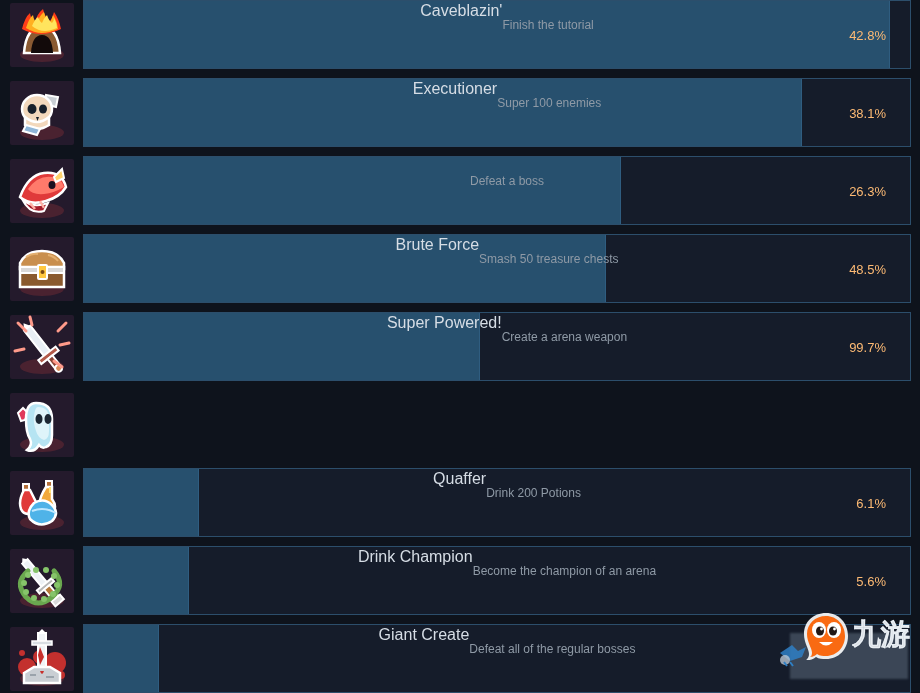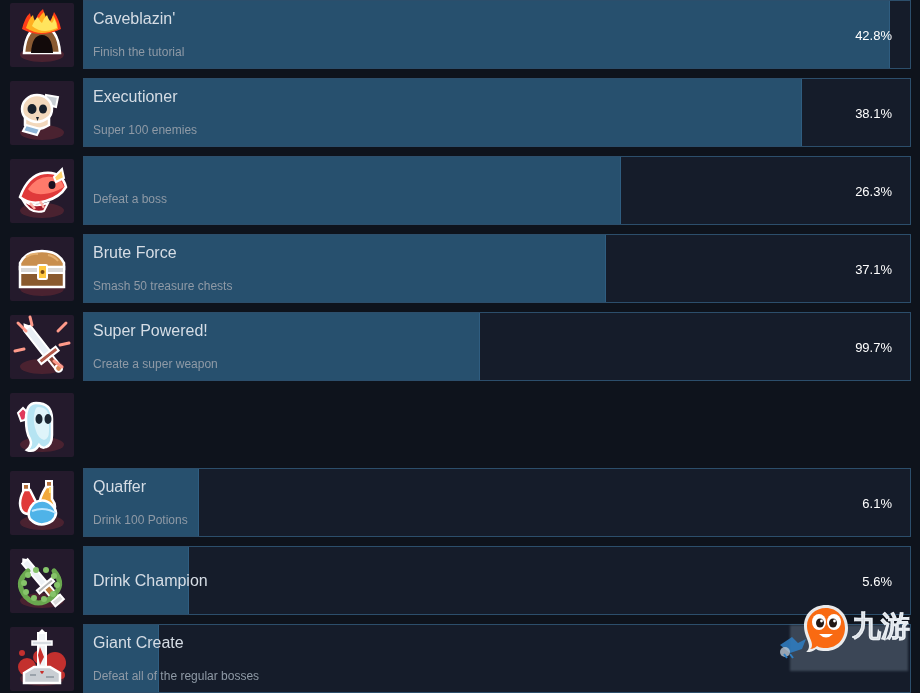--- a/index.html
+++ b/index.html
@@ -49,49 +49,49 @@
     background:#151c2a;
     border:1px solid #2c4e6b;
   }
   .fill {
     position:absolute; left:0; top:0; bottom:0;
     background:#27506e;
     border-right:1px solid #2f5d80;
   }
   .labels {
     position:absolute; left:0; top:0; right:0; bottom:0;
-    padding-left:9px;
-    display:flex; flex-direction:column; justify-content:center;
+    padding-left:20px;
+    display:flex; justify-content:center;text-align:center;
   }
   .ach-title {
     font-size:16px;
     color:#d6dde5;
     line-height:19px;
     white-space:nowrap;
   }
   .ach-desc {
     font-size:12px;
     color:#8f9aa6;
     line-height:15px;
     margin-top:17px;
     white-space:nowrap;
   }
   .pct {
     position:absolute;
-    right:18px; top:50%;
+    right:24px; top:50%;
     transform:translateY(-50%);
     font-size:13px;
-    color:#ffffff;
+    color:#fdba74;
     white-space:nowrap;
   }
 
   
   #watermark {
     position:absolute;
-    right:4px; bottom:20px;
+    right:4px; bottom:12px;
     width:140px; height:74px;
     pointer-events:none;
   }
   #watermark .wm-plate {
     position:absolute; left:14px; top:26px;
     width:118px; height:46px;
     background:rgba(150,170,190,0.30);
     filter:blur(1px);
   }
   #watermark .wm-bird { position:absolute; left:0px; top:30px; }
@@ -177,21 +177,21 @@
         <circle cx="32.5" cy="35" r="2" fill="#7a4a12"></circle>
         <path d="M16 20 q6-4 12 -3 M38 18 q6 1 10 6" stroke="#e4b070" stroke-width="2" fill="none"></path>
           </svg>
         </div>
         <div class="track">
           <div class="fill" style="width: 522px;"></div>
           <div class="labels">
             <div class="ach-title">Brute Force</div>
             <div class="ach-desc">Smash 50 treasure chests</div>
           </div>
-          <div class="pct">37.1%</div>
+          <div class="pct">48.5%</div>
         </div>
       </div>
       <div class="ach-row">
         <div class="icon-tile">
           <div class="shadow"></div>
           <svg class="icon-art" viewBox="0 0 64 64">
             <g transform="rotate(-38 32 32)">
         <rect x="28" y="8" width="8" height="32" fill="#e8eef4" stroke="#fff" stroke-width="2"></rect>
         <path d="M28 8 l4 -6 l4 6z" fill="#fff"></path>
         <rect x="21" y="40" width="22" height="5" fill="#b35a4a" stroke="#fff" stroke-width="2"></rect>
@@ -205,21 +205,21 @@
           <path d="M50 30 l9 -2"></path>
               <path d="M22 10 l-2 -8"></path>
               <path d="M44 46 l8 6"></path>
         </g>
           </svg>
         </div>
         <div class="track">
           <div class="fill" style="width: 396px;"></div>
           <div class="labels">
             <div class="ach-title">Super Powered!</div>
-            <div class="ach-desc">Create a super weapon</div>
+            <div class="ach-desc">Create a arena weapon</div>
           </div>
           <div class="pct">99.7%</div>
         </div>
       </div>
       <div class="ach-row">
         <div class="icon-tile">
           <div class="shadow"></div>
           <svg class="icon-art" viewBox="0 0 64 64">
             <path d="M8 20 l5 -5 l5 5 l-3 7 l-4 1z" fill="#e03a5a" stroke="#fff" stroke-width="2"></path>
         <path d="M26 10 q16 0 16 16 l0 16 q0 10 -6 12 q-4 2 -7 -2 q-5 8 -12 5 q6 -5 3 -11 q-4 -6 -4 -20 q0 -16 10 -16z" fill="#b6e4f2" stroke="#fff" stroke-width="2.5"></path>
@@ -239,21 +239,21 @@
         <path d="M36 16 l6 0 l0 12 q6 8 0 14 q-8 4 -12 -3 q-3 -9 6 -23z" fill="#f2a93b" stroke="#fff" stroke-width="2.5"></path>
         <path d="M40 22 l0 -6" stroke="#ffe27a" stroke-width="2"></path>
         <path d="M24 32 q10 -6 18 2 q8 8 0 16 q-12 8 -22 -2 q-4 -8 4 -16z" fill="#4fb3e8" stroke="#fff" stroke-width="2.5"></path>
         <path d="M22 40 q12 -5 24 2" stroke="#bfe8ff" stroke-width="2" fill="none"></path>
           </svg>
         </div>
         <div class="track">
           <div class="fill" style="width: 115px;"></div>
           <div class="labels">
             <div class="ach-title">Quaffer</div>
-            <div class="ach-desc">Drink 100 Potions</div>
+            <div class="ach-desc">Drink 200 Potions</div>
           </div>
           <div class="pct">6.1%</div>
         </div>
       </div>
       <div class="ach-row">
         <div class="icon-tile">
           <div class="shadow"></div>
           <svg class="icon-art" viewBox="0 0 64 64">
             <g transform="rotate(-40 32 32)">
         <rect x="28" y="6" width="7" height="30" fill="#eef2f6" stroke="#fff" stroke-width="2"></rect>
@@ -276,20 +276,21 @@
               <circle cx="44" cy="27" r="3"></circle>
               <circle cx="36" cy="21" r="3"></circle>
           <circle cx="26" cy="21" r="3"></circle>
         </g>
           </svg>
         </div>
         <div class="track">
           <div class="fill" style="width: 105px;"></div>
           <div class="labels">
             <div class="ach-title">Drink Champion</div>
+            <div class="ach-desc">Become the champion of an arena</div>
           </div>
           <div class="pct">5.6%</div>
         </div>
       </div>
       <div class="ach-row">
         <div class="icon-tile">
           <div class="shadow"></div>
           <svg class="icon-art" viewBox="0 0 64 64">
             <circle cx="17" cy="40" r="9" fill="#c3302e"></circle>
         <circle cx="45" cy="36" r="11" fill="#c3302e"></circle>

